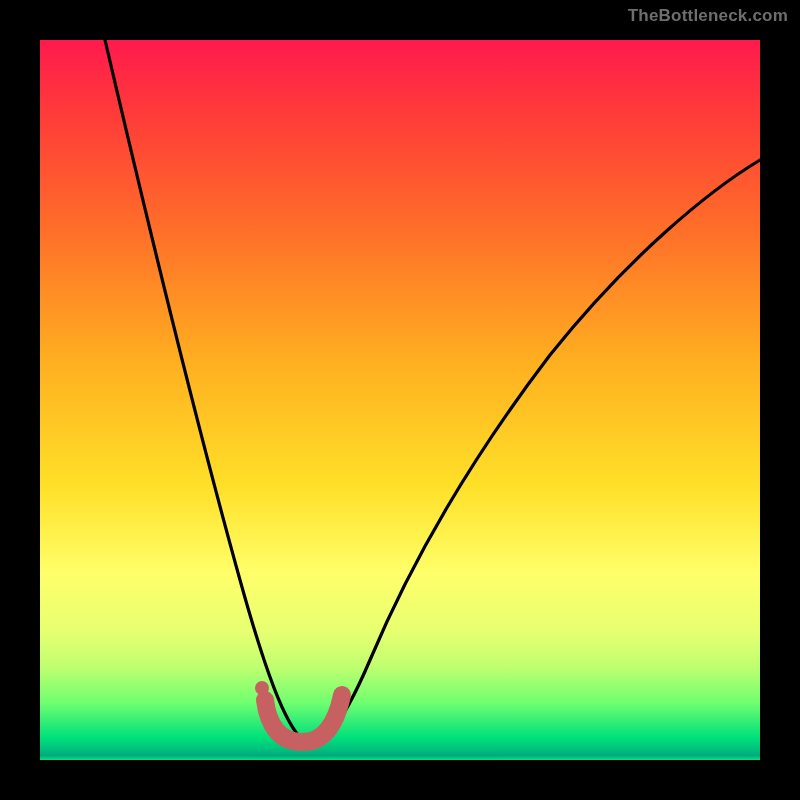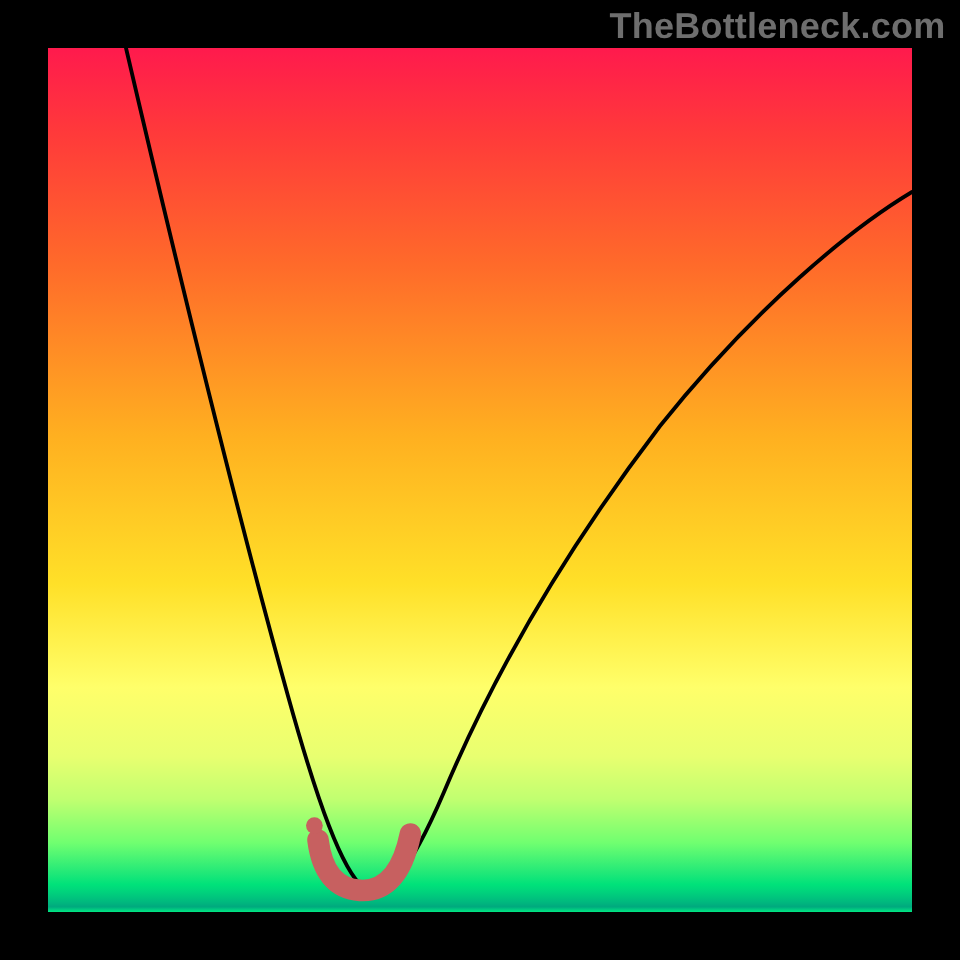--- a/index.html
+++ b/index.html
@@ -49,21 +49,21 @@
     left: 40px;
     top: 40px;
     width: 720px;
     height: 720px;
   }
   .watermark {
     position: absolute;
     top: 6px;
     right: 12px;
     font-family: Arial, Helvetica, sans-serif;
-    font-size: 30px;
+    font-size: 17px;
     font-weight: 600;
     color: #6e6e6e;
     letter-spacing: 0.2px;
   }
 </style>
 </head>
 <body>
 
 <div class="frame">
 

